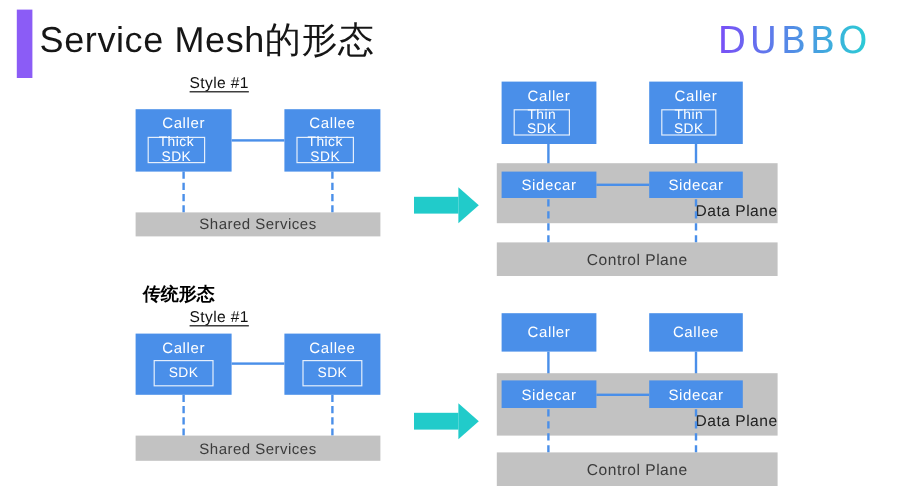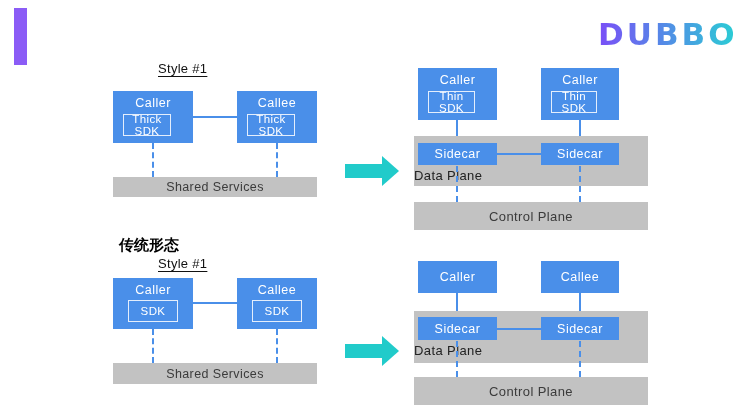--- a/index.html
+++ b/index.html
@@ -6,58 +6,59 @@
   .slide {
     position:relative; width:752px; height:416px; background:#ffffff; overflow:hidden;
     font-family:"Liberation Sans", sans-serif;
   }
   .accent { position:absolute; left:14px; top:8px; width:13px; height:57px; background:var(--purple); }
   .title {
     position:absolute; left:33px; top:13px; margin:0; font-size:30px; font-weight:400;
     letter-spacing:.5px; color:#161616; white-space:nowrap;
   }
   .logo {
-    position:absolute; left:598px; top:19px; font-size:31px; font-weight:700; letter-spacing:3px;
+    position:absolute; left:598px; top:19px; font-size:31px; font-weight:400; letter-spacing:3px;
     font-family:"DejaVu Sans", sans-serif;
     background:linear-gradient(90deg, var(--logo_start) 0%, var(--logo_end) 100%);
     -webkit-background-clip:text; background-clip:text; color:transparent; line-height:1;
   }
   .style-label {
     position:absolute; font-size:13px; color:#111; font-weight:500; letter-spacing:.3px;
     text-decoration:underline; text-underline-offset:3px;margin-left:44px;
   }
   .section-label { position:absolute; font-size:15px; font-weight:700; color:#000; text-align:left; }
   .bbox { position:absolute; background:var(--blue); color:#fff; text-align:center; }
   .bbox-label { margin-top:5px; font-size:12.5px; letter-spacing:.5px; }
   .bbox.center { display:flex; align-items:center; justify-content:center; font-size:12.5px; letter-spacing:.5px; }
   .sdk-chip {
     position:absolute; left:10px; right:22px; bottom:7px; height:20px;
     border:1px solid rgba(255,255,255,.85); display:flex; align-items:center; justify-content:center;
     font-size:11.5px; letter-spacing:.4px; color:#fff;
   }
   .gbar { position:absolute; background:var(--gray); display:flex; align-items:center; justify-content:center; }
   .gbar span { font-size:12.5px; color:#3b3b3b; letter-spacing:.4px; }
   .gplane { position:absolute; background:var(--gray); }
-  .plane-label { position:absolute; text-align:left; font-size:13px; color:#222; letter-spacing:.4px; }
+  .plane-label { position:absolute; text-align:right; font-size:13px; color:#222; letter-spacing:.4px; }
   .hline { position:absolute; height:2px; background:var(--blue); }
   .vline { position:absolute; width:2px; background:var(--blue); }
   .vdash { position:absolute; width:0; border-left:2px dashed var(--blue); }
   .arrow-shaft { position:absolute; background:var(--cyan); }
   .arrow-head {
     position:absolute; width:0; height:0;
     border-top:15px solid transparent; border-bottom:15px solid transparent;
     border-left:17px solid var(--cyan);
   }
 </style>
 </head>
 <body>
 
 <div class="slide">
 
   <div class="accent"></div>
+  <h1 class="title">Service Mesh的形态</h1>
   <div class="logo">DUBBO</div>
 
   <div class="style-label" style="left:114px; top:61px;">Style #1</div>
 
   <div class="bbox" style="left:113px; top:91px; width:80px; height:52px;">
     <div class="bbox-label">Caller</div>
     <div class="sdk-chip">Thick SDK</div>
   </div>
   <div class="bbox" style="left:237px; top:91px; width:80px; height:52px;">
     <div class="bbox-label">Callee</div>

